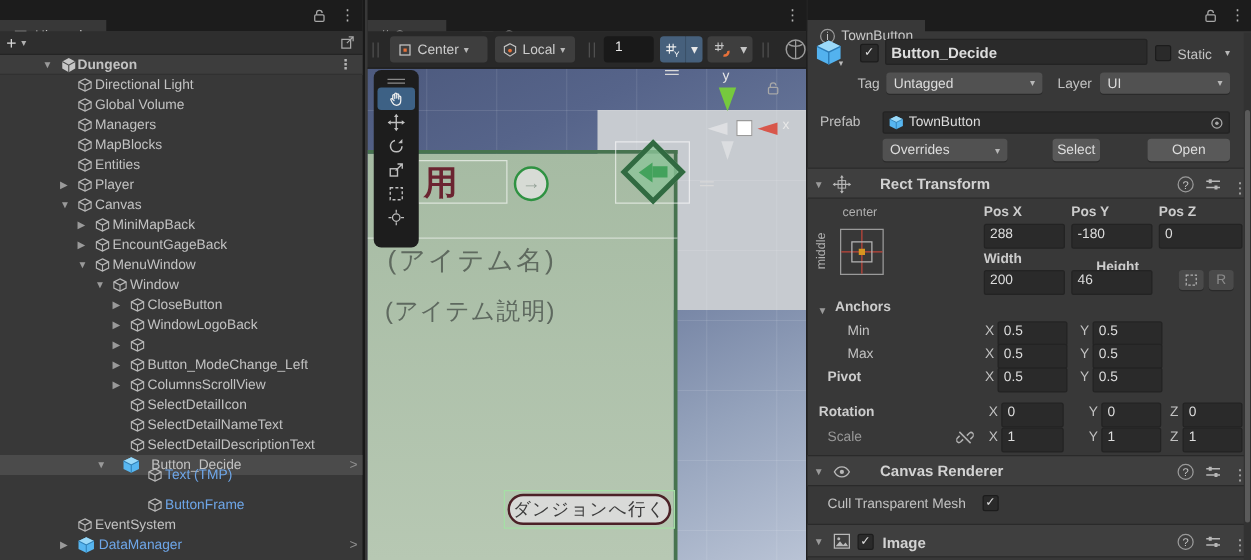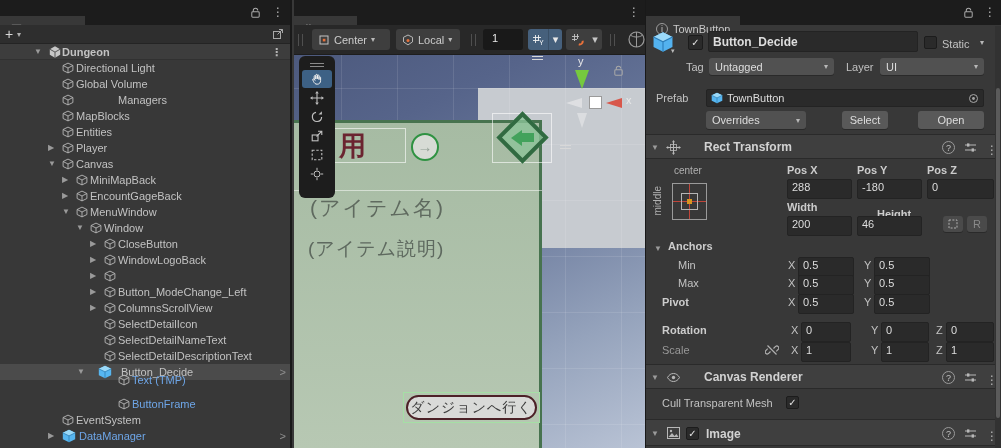--- a/index.html
+++ b/index.html
@@ -154,21 +154,21 @@
                 <path d="M6 1.1 10.9 3.5v5L6 10.9 1.1 8.5v-5Z" fill="none" stroke="#b8b8b8" stroke-width=".9"></path>
                 <path d="M1.1 3.5 6 6l4.9-2.5M6 6v4.9" fill="none" stroke="#b8b8b8" stroke-width=".9"></path>
               </svg></span>
             <span class="lbl" style="left: 76px;">Global Volume</span>
           </div>
           <div class="h-row" style="top: 48px;">
             <span class="oicon" style="left: 62px;"><svg viewBox="0 0 12 12">
                 <path d="M6 1.1 10.9 3.5v5L6 10.9 1.1 8.5v-5Z" fill="none" stroke="#b8b8b8" stroke-width=".9"></path>
                 <path d="M1.1 3.5 6 6l4.9-2.5M6 6v4.9" fill="none" stroke="#b8b8b8" stroke-width=".9"></path>
               </svg></span>
-            <span class="lbl" style="left: 76px; margin-left: 42px;">Managers</span>
+            <span class="lbl" style="left: 76px;">Managers</span>
           </div>
           <div class="h-row" style="top: 64px;">
             <span class="oicon" style="left: 62px;"><svg viewBox="0 0 12 12">
                 <path d="M6 1.1 10.9 3.5v5L6 10.9 1.1 8.5v-5Z" fill="none" stroke="#b8b8b8" stroke-width=".9"></path>
                 <path d="M1.1 3.5 6 6l4.9-2.5M6 6v4.9" fill="none" stroke="#b8b8b8" stroke-width=".9"></path>
               </svg></span>
             <span class="lbl" style="left: 76px;">MapBlocks</span>
           </div>
           <div class="h-row" style="top: 80px;">
             <span class="oicon" style="left: 62px;"><svg viewBox="0 0 12 12">
@@ -554,21 +554,21 @@
           <svg viewBox="0 0 11 11">
             <circle cx="5.5" cy="5.5" r="4" fill="none" stroke="#a8a8a8"></circle>
             <circle cx="5.5" cy="5.5" r="1.4" fill="#a8a8a8"></circle>
           </svg>
         </span>
     </div>
     <div class="ddl" style="left:60px;top:111px;width:100px;height:18px;">
       <span>Overrides</span>
       <span class="dd">▾</span>
     </div>
-    <div class="ibtn" style="left:196px;top:111px;width:46px;">Select</div>
+    <div class="ibtn" style="left:196px;top:111px;width:38px;">Select</div>
     <div class="ibtn" style="left:272px;top:111px;width:66px;">Open</div>
 
     <div class="chdr" style="top:134px;">
       <span class="fold" style="left:5px;top:8px;">▼</span>
       <span class="icon" style="position:absolute;left:20px;top:5px;width:15px;height:15px;">
           <svg viewBox="0 0 15 15">
             <path d="M7.5 1.5v12M1.5 7.5h12" stroke="#b8b8b8" stroke-width="1"></path>
             <path d="M7.5 0l1.5 2.2H6zM7.5 15l1.5-2.2H6zM0 7.5l2.2-1.5v3zM15 7.5l-2.2-1.5v3z" fill="#b8b8b8"></path>
             <rect x="4.5" y="4.5" width="6" height="6" fill="none" stroke="#b8b8b8" stroke-width=".8"></rect>
           </svg>
@@ -628,21 +628,21 @@
     <div class="fld" style="left:152px;top:275px;width:56px;">0.5</div>
     <span class="lbl" style="left:218px;top:277px;">Y</span>
     <div class="fld" style="left:228px;top:275px;width:56px;">0.5</div>
 
     <span class="lbl b" style="left:16px;top:296px;">Pivot</span>
     <span class="lbl" style="left:142px;top:296px;">X</span>
     <div class="fld" style="left:152px;top:294px;width:56px;">0.5</div>
     <span class="lbl" style="left:218px;top:296px;">Y</span>
     <div class="fld" style="left:228px;top:294px;width:56px;">0.5</div>
 
-    <span class="lbl b" style="left:16px;top:324px;">Rotation</span>
+    <span class="lbl b" style="left:9px;top:324px;">Rotation</span>
     <span class="lbl" style="left:145px;top:324px;">X</span>
     <div class="fld" style="left:155px;top:322px;width:50px;">0</div>
     <span class="lbl" style="left:225px;top:324px;">Y</span>
     <div class="fld" style="left:235px;top:322px;width:48px;">0</div>
     <span class="lbl" style="left:290px;top:324px;">Z</span>
     <div class="fld" style="left:300px;top:322px;width:48px;">0</div>
 
     <span class="lbl dim" style="left:16px;top:344px;">Scale</span>
     <span class="icon" style="position:absolute;left:119px;top:343px;width:14px;height:14px;">
         <svg viewBox="0 0 14 14">

